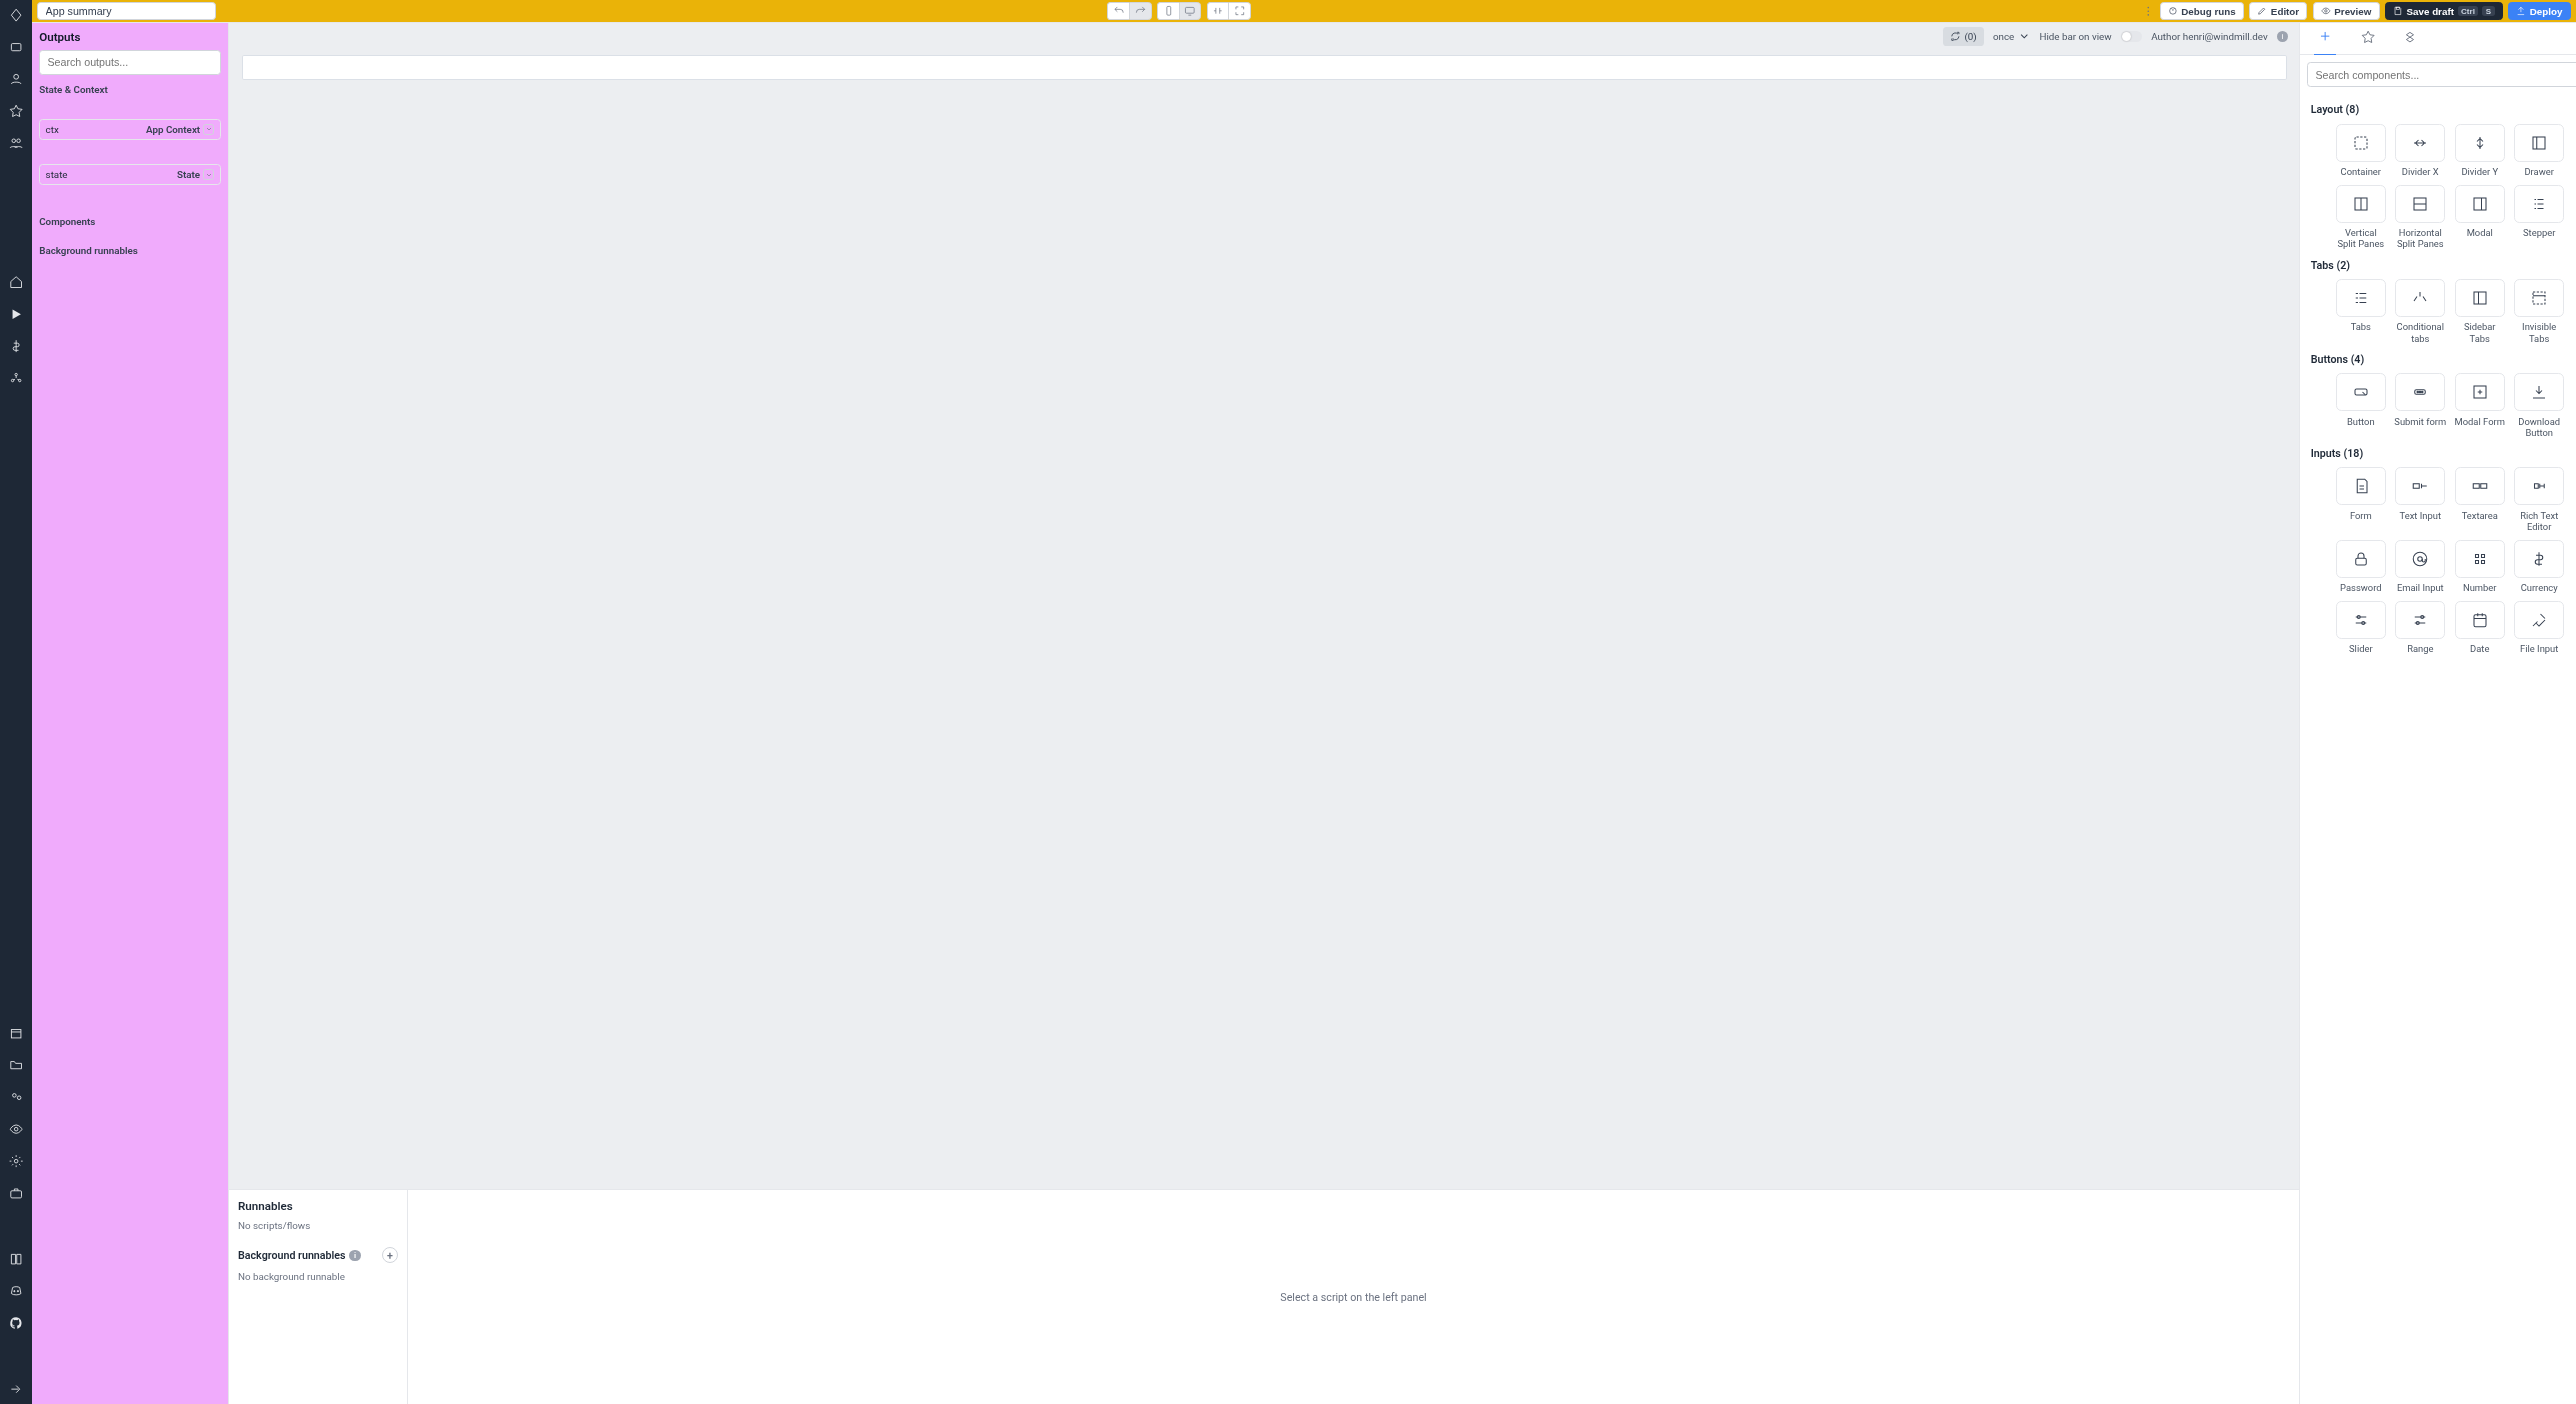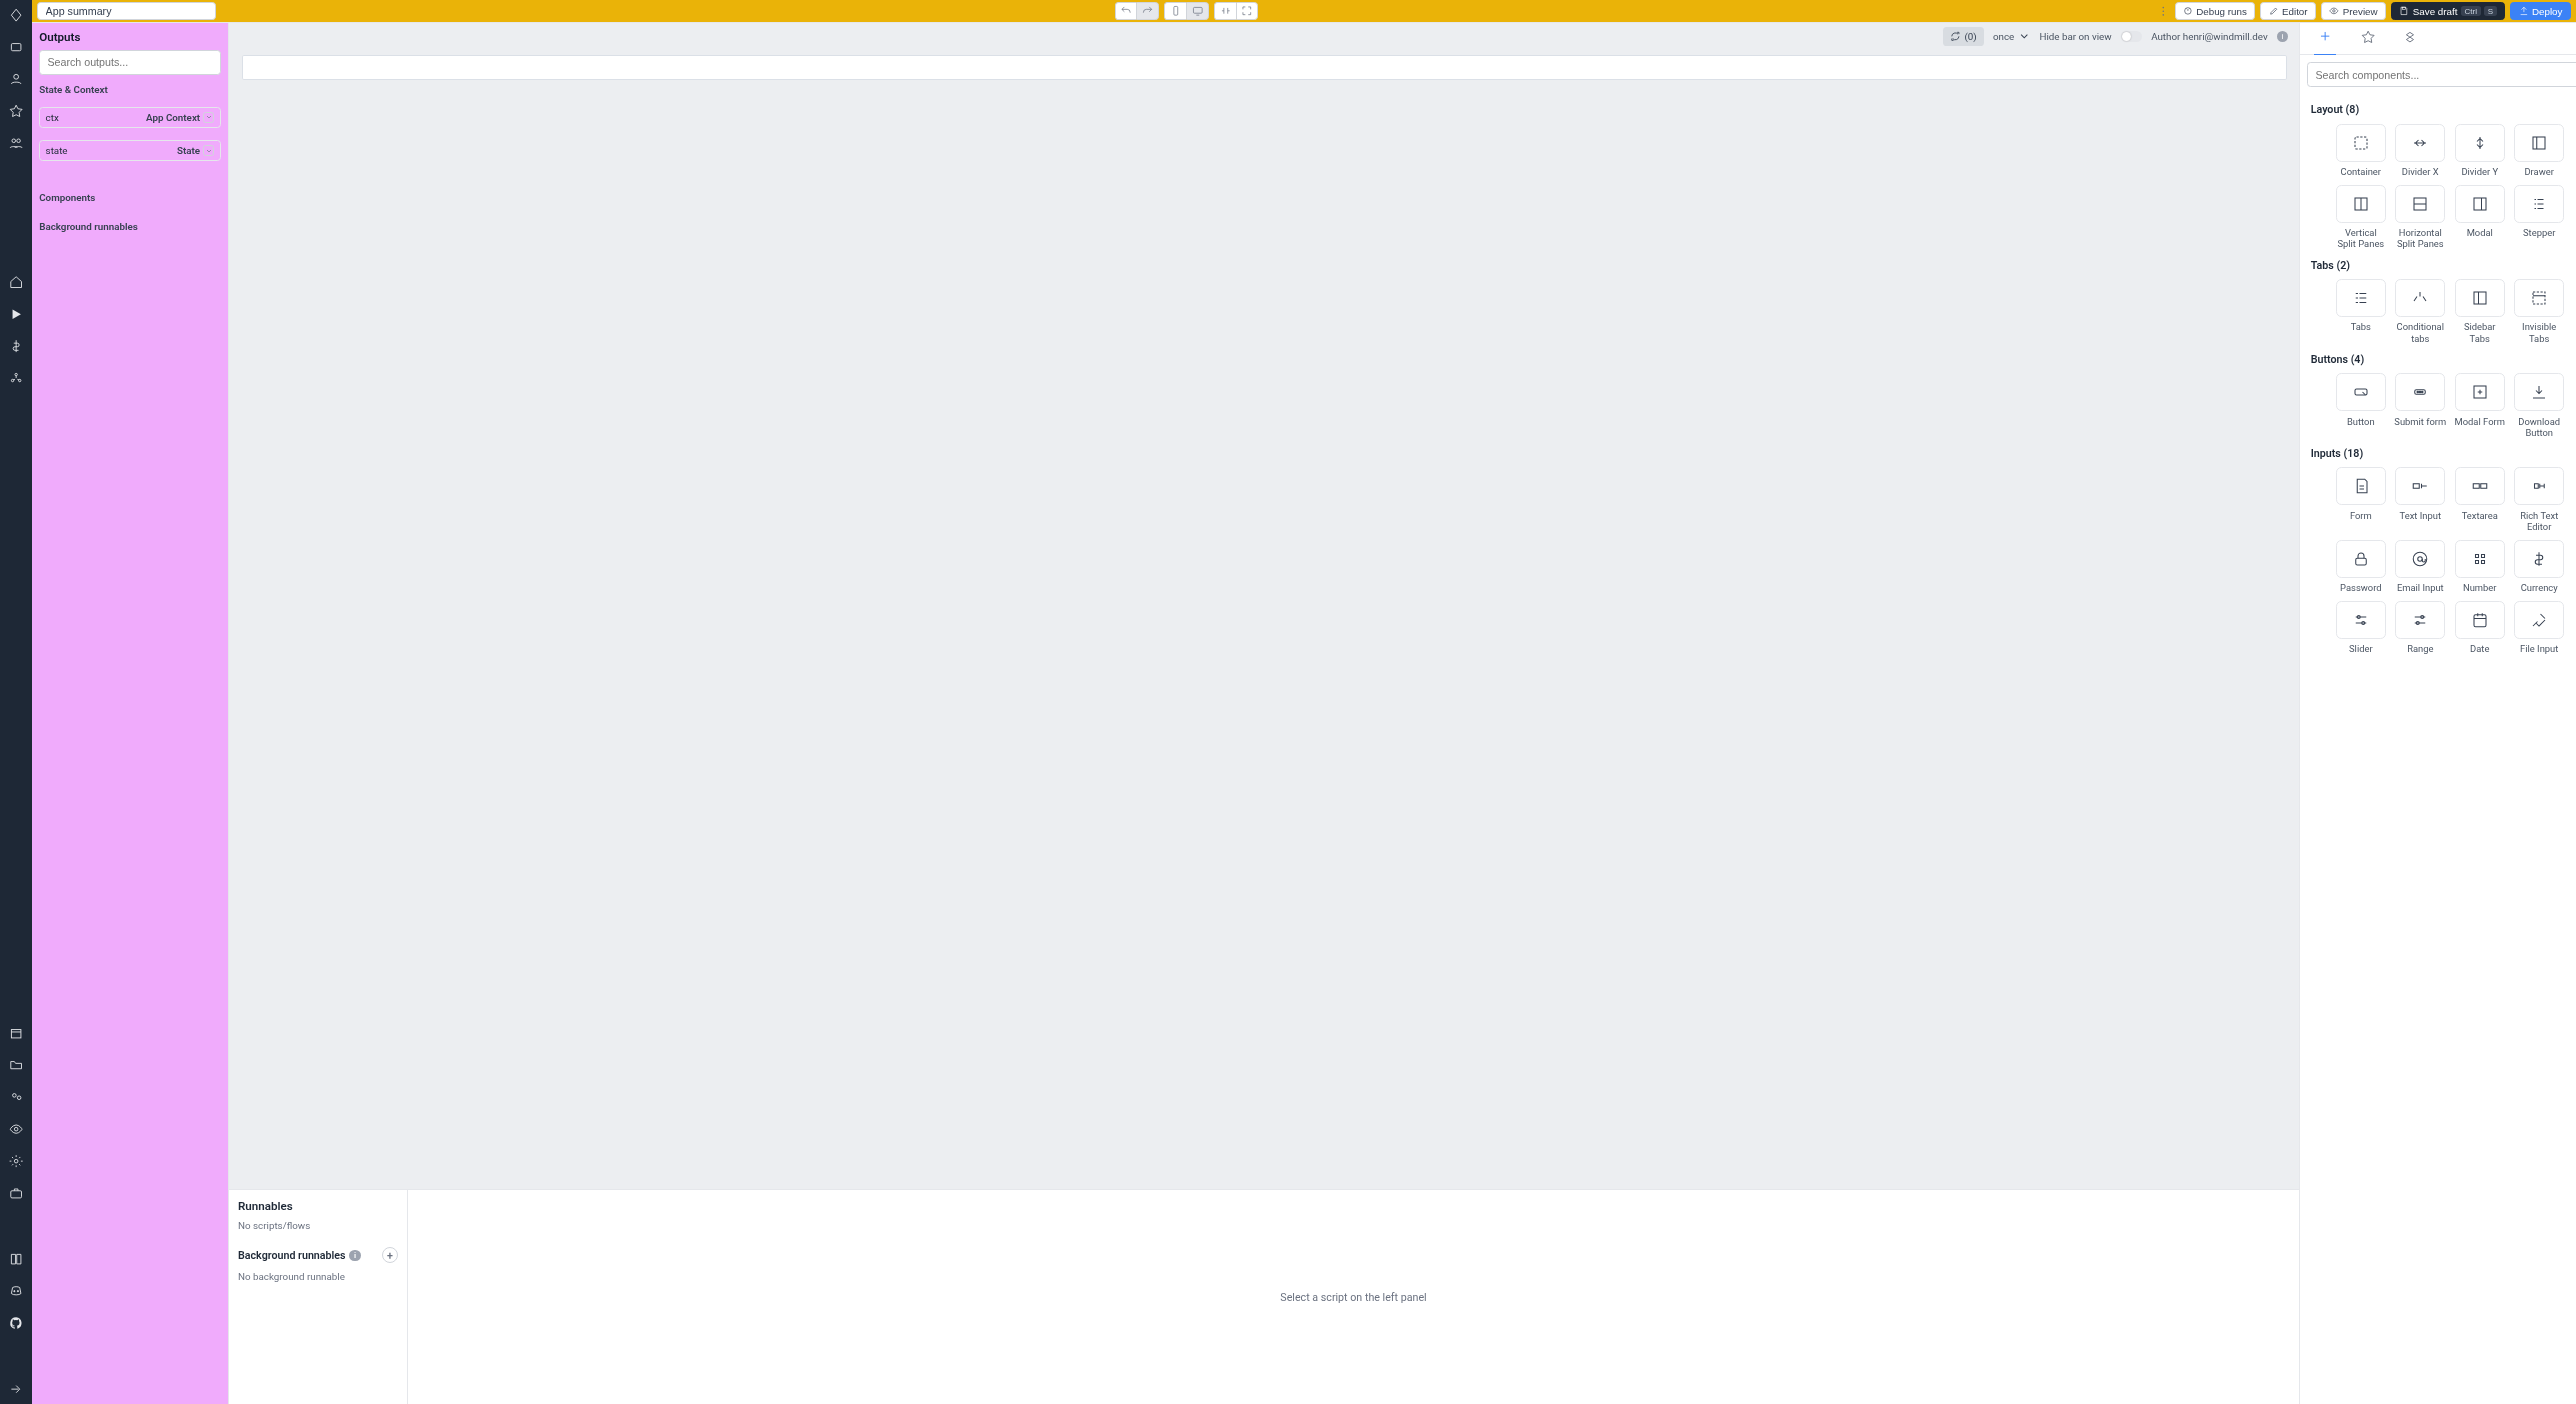--- a/index.html
+++ b/index.html
@@ -22,36 +22,36 @@
 .title-input { height: 18px; width: 179px; border: 0.9px solid #d1d5db; border-radius: 3.6px; padding: 0 7.2px; font-size: 10.7px; color: #374151; background: #fff; }
 .center-tools { margin-left: auto; margin-right: auto; display: flex; align-items: center; gap: 5.4px; }
 .tool-btn { height: 18px; min-width: 21.5px; padding: 0 4.5px; border: 0.9px solid #d1d5db; border-radius: 3.6px; background: #fff; display: flex; align-items: center; justify-content: center; cursor: pointer; color: #6b7280; }
 .tool-btn.sel { background: #e5e7eb; }
 .tool-btn svg { width: 11.6px; height: 11.6px; stroke: currentColor; fill: none; stroke-width: 1.5; }
 .tool-group { display: flex; gap: 0; }
 .tool-group .tool-btn { border-radius: 0; border-right: 0; }
 .tool-group .tool-btn:first-child { border-radius: 3.6px 0 0 3.6px; }
 .tool-group .tool-btn:last-child { border-radius: 0 3.6px 3.6px 0; border-right: 0.9px solid #d1d5db; }
 .right-tools { display: flex; align-items: center; gap: 5.4px; }
-.btn { height: 18px; padding: 0 7.2px; border: 0.9px solid #d1d5db; border-radius: 3.6px; background: #fff; display: flex; align-items: center; gap: 3.6px; font-size: 9.8px; cursor: pointer; color: #374151; }
+.btn { height: 18px; padding: 0 7.2px; border: 0.9px solid #d1d5db; border-radius: 3.6px; background: #fff; display: flex; align-items: center; gap: 3.6px; font-size: 9.8px; cursor: pointer; color: #374151; font-weight: bold; }
 .btn svg { width: 9.8px; height: 9.8px; stroke: currentColor; fill: none; stroke-width: 1.6; }
 .btn.dark { background: #1e2836; color: #fff; border-color: #1e2836; }
 .btn.blue { background: #3b82f6; color: #fff; border-color: #3b82f6; }
 .kbd { background: #374151; color: #cbd5e1; border-radius: 2.7px; padding: 0.9px 3.6px; font-size: 8px; }
 .dots { width: 12.5px; display:flex; align-items:center; justify-content:center; cursor:pointer; color:#6b7280; }
 
 
 .body { flex: 1; display: flex; min-height: 0; }
 
 
 .outputs { width: 197px; background: #f0abfc; border-right: 0.9px solid #e5e7eb; display: flex; flex-direction: column; padding: 7.2px; gap: 5.4px; }
 .section-h { font-weight: 600; font-size: 11.6px; color: #111827; }
 .search { height: 25px; border: 0.9px solid #d1d5db; border-radius: 3.6px; padding: 0 7.2px; font-size: 10.7px; width: 100%; }
 .sub-h { font-size: 9.8px; font-weight: 600; color: #374151; margin-top: 3.6px; }
-.row-chip { display: flex; justify-content: space-between; align-items: center; border: 0.9px solid #e5e7eb; border-radius: 3.6px; padding: 3.6px 5.4px; font-size: 9.8px; margin-top: 7px; }
+.row-chip { display: flex; justify-content: space-between; align-items: center; border: 0.9px solid #e5e7eb; border-radius: 3.6px; padding: 3.6px 5.4px; font-size: 9.8px; margin-top: 19px; }
 .row-chip .tag { color: #374151; font-weight:600; display:flex; align-items:center; gap:2.7px; }
 .chev { width:11.6px; height:11.6px; border:0.9px solid #d1d5db; border-radius:2.7px; display:flex; align-items:center; justify-content:center; color:#6b7280; }
 .chev svg { width:8px; height:8px; stroke:currentColor; fill:none; stroke-width:2; }
 
 
 .center { flex: 1; display: flex; flex-direction: column; min-width: 0; background: #eceef1; }
 .canvas-head { height: 27px; display: flex; align-items: center; padding: 0 10.7px; gap: 9px; font-size: 9.8px; color: #4b5563; }
 .canvas-head .chip { background: #d8dce1; border-radius: 3.6px; padding: 3.6px 7.2px; display:flex; align-items:center; gap:3.6px; color:#374151; }
 .canvas-head .sel { display:flex; align-items:center; gap:3.6px; cursor:pointer; }
 .canvas-head .right { margin-left:auto; display:flex; align-items:center; gap:9px; }

